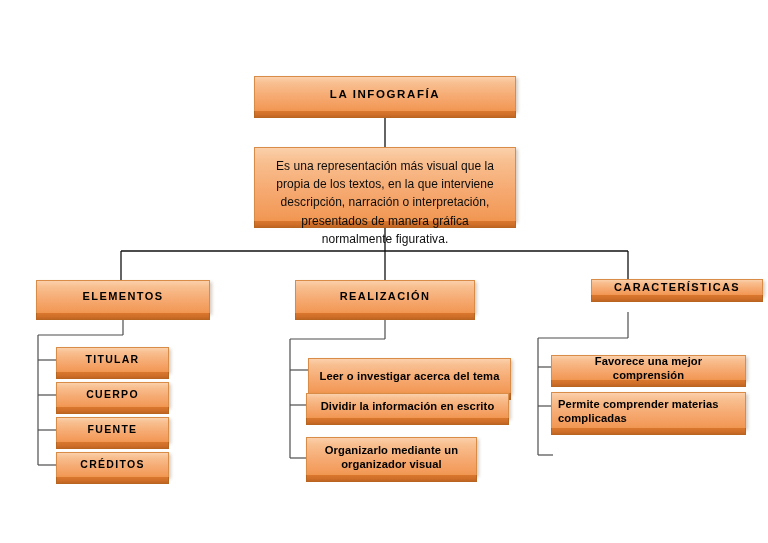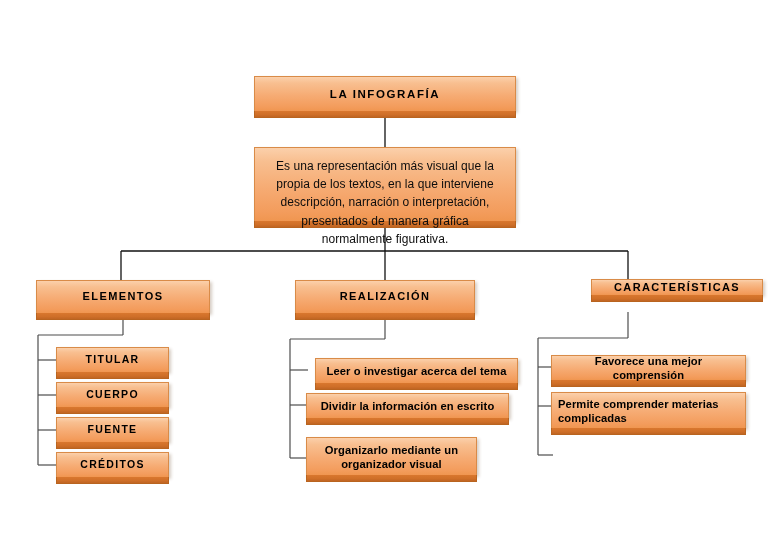--- a/index.html
+++ b/index.html
@@ -184,21 +184,21 @@
   </div>
 
   <div class="node" style="left:56px; top:452px; width:113px; height:25px;">
     <span class="txt cap-sm">CRÉDITOS</span>
   </div>
 
   <div class="node" style="left:295px; top:280px; width:180px; height:33px;">
     <span class="txt cap">REALIZACIÓN</span>
   </div>
 
-  <div class="node" style="left:315px; top:358px; width:203px; height:25px;">
+  <div class="node" style="left:308px; top:358px; width:203px; height:35px;">
     <span class="txt sentence">Leer o investigar acerca del tema</span>
   </div>
 
   <div class="node" style="left:306px; top:393px; width:203px; height:25px;">
     <span class="txt sentence">Dividir la información en escrito</span>
   </div>
 
   <div class="node" style="left:306px; top:437px; width:171px; height:38px;">
     <span class="txt sentence">Organizarlo mediante un organizador visual</span>
   </div>

